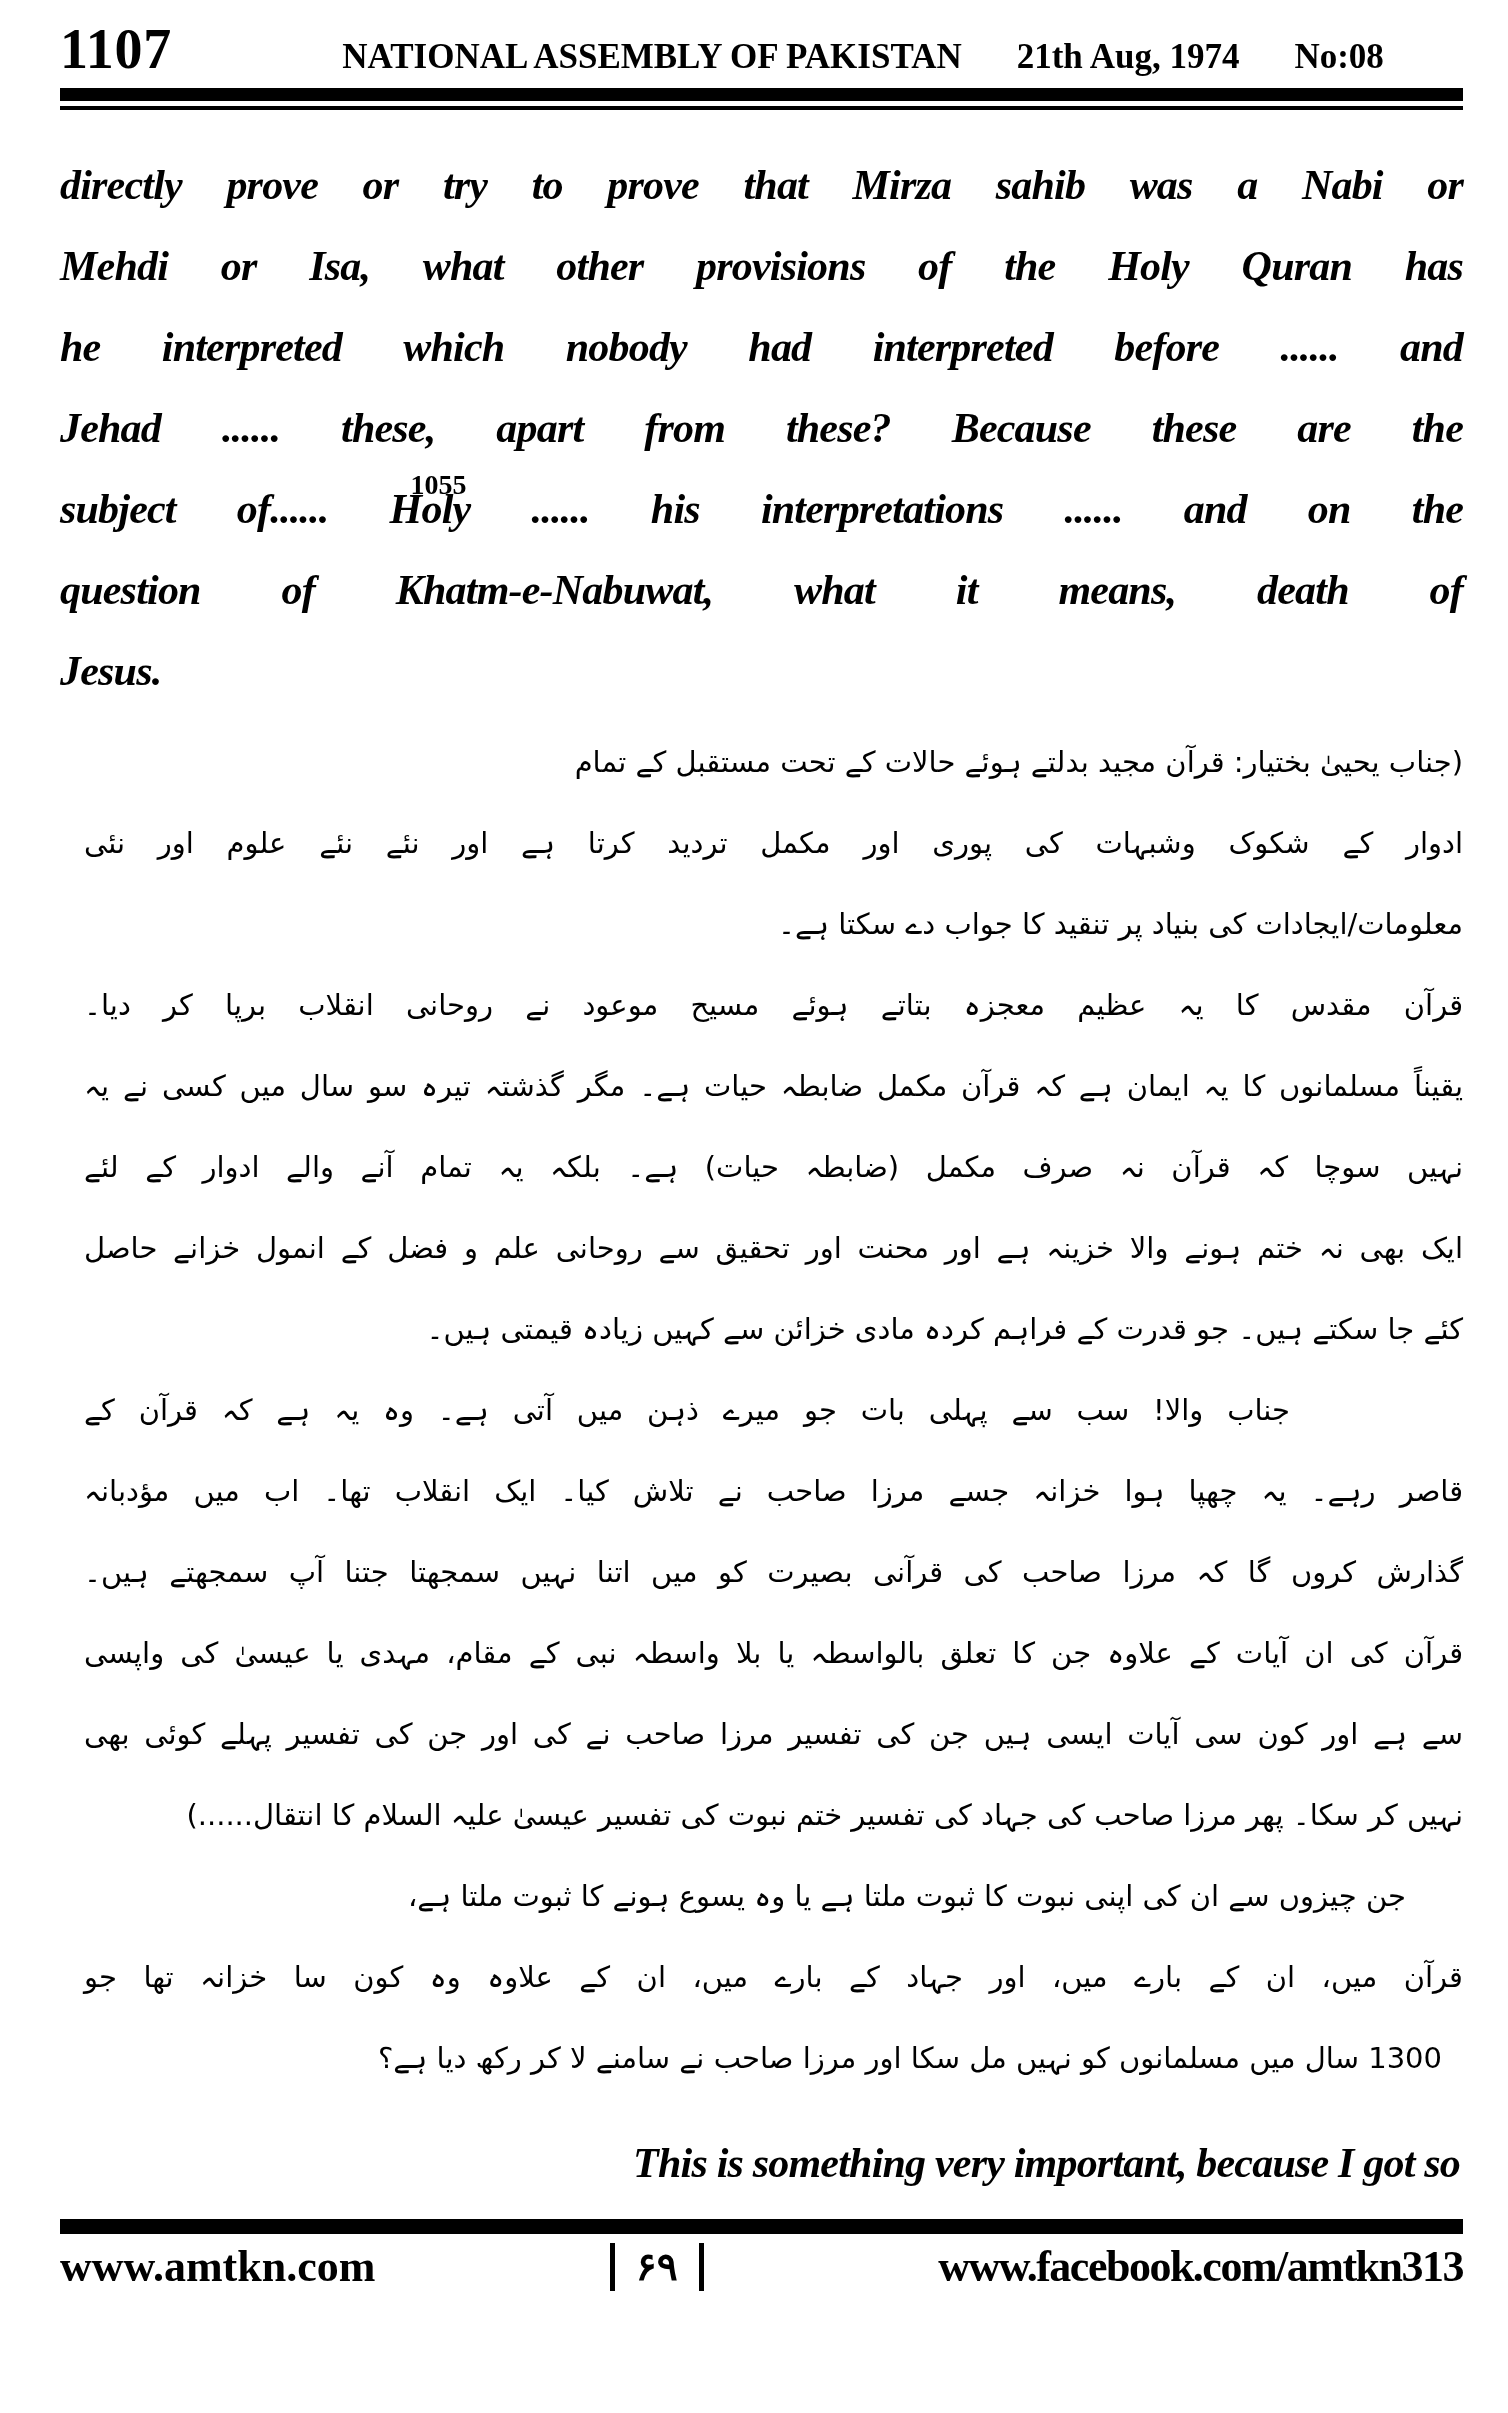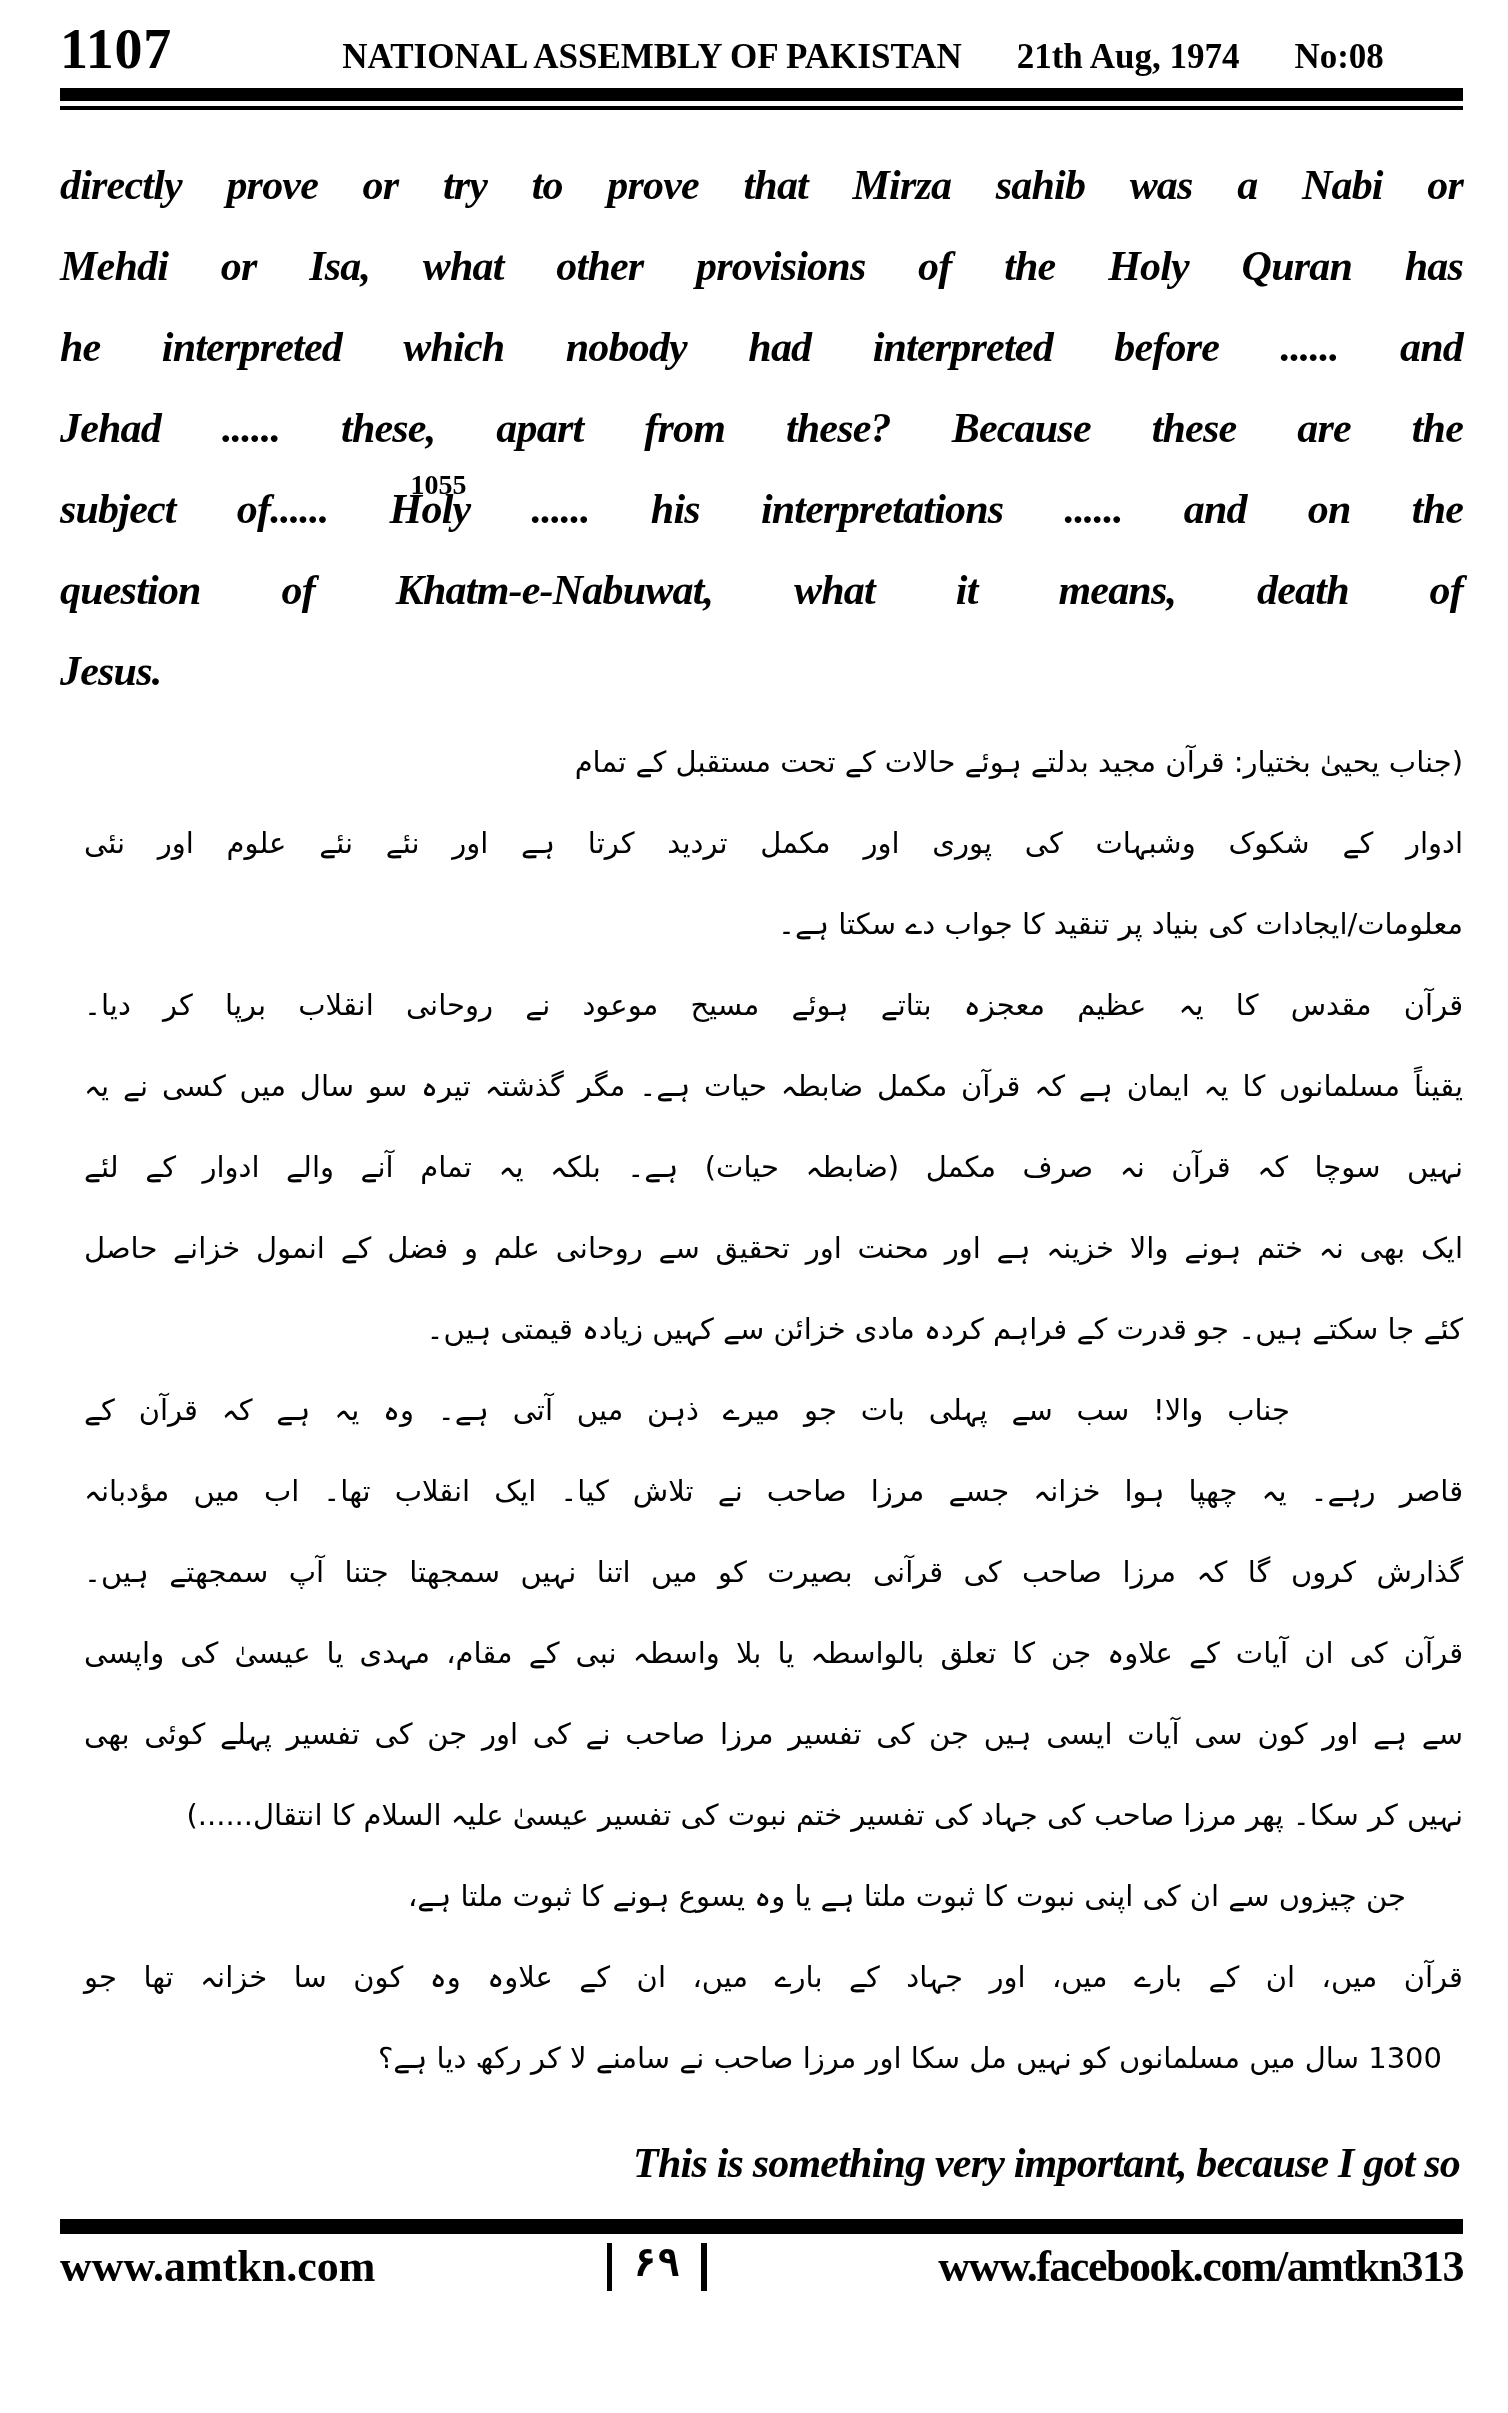--- a/index.html
+++ b/index.html
@@ -65,21 +65,21 @@
   .footer-divider { height: 14.3px; background: #000; margin-top: 32px; }
   .footer-row {
     margin-top: 9px; display: flex; align-items: center;
     justify-content: space-between;
     font-family: "Liberation Serif", serif; font-weight: bold;
     font-size: 44px; line-height: 1;
   }
   .footer-center { display: flex; align-items: center; gap: 21px; }
   .v-bar { width: 5.3px; height: 48px; background: #000; }
   .footer-page-num {
-    font-family: Liberation Mono, monospace; font-weight: bold;
+    font-family: Liberation Sans, sans-serif; font-weight: bold;
     font-size: 39px; direction: rtl;
   }
   .footer-right { letter-spacing: -1.5px; }
 </style>
 </head>
 <body>
 
 <div class="page">
 
   <div class="header">

